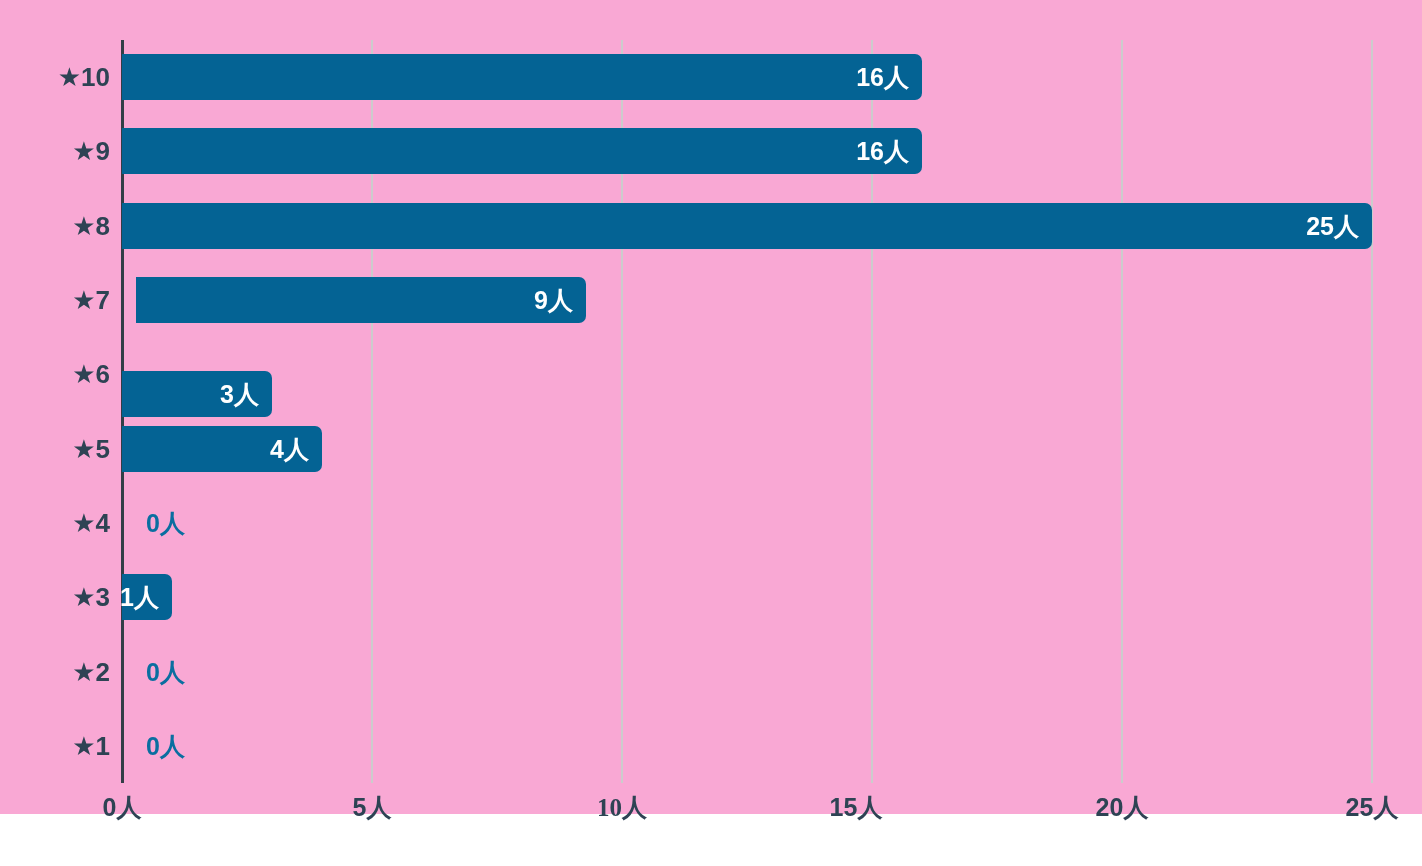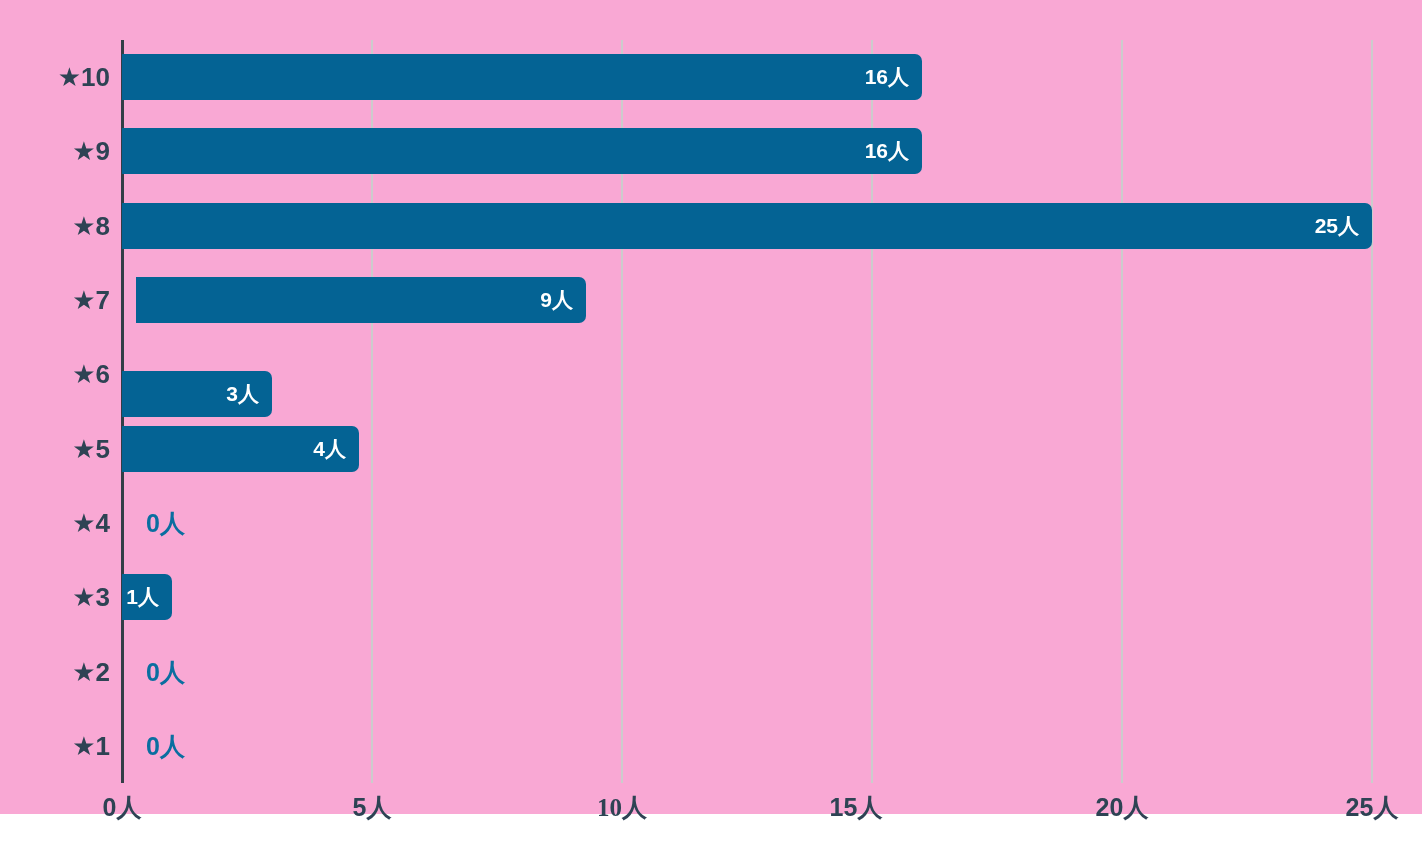--- a/index.html
+++ b/index.html
@@ -70,21 +70,21 @@
     height: 46px;
     background: #046394;
     border-radius: 0 7px 7px 0;
     z-index: 5;
   }
   .bar-value {
     position: absolute;
     right: 13px;
     top: 0;
     line-height: 46px;
-    font-size: 21px;
+    font-size: 25px;
     font-weight: bold;
     color: #ffffff;
     white-space: nowrap;
   }
   .bar-value-out {
     position: absolute;
     line-height: 46px;
     font-size: 25px;
     font-weight: bold;
     color: #0a6ea0;
@@ -123,21 +123,21 @@
         </div>
         <div class="cat-label-inner" style="top: 277.05px; left: 0px; width: 110px;">★7</div>
         <div class="bar" style="left: 136px; top: 277.05px; width: 450px; background: rgb(4, 99, 148); text-decoration: underline;">
           <span class="bar-value">9人</span>
         </div>
         <div class="cat-label-inner" style="top: 351.35px; left: 0px; width: 110px;">★6</div>
         <div class="bar" style="left: 122px; top: 371px; width: 150px; background: rgb(4, 99, 148);">
           <span class="bar-value">3人</span>
         </div>
         <div class="cat-label-inner" style="top: 425.65px; left: 0px; width: 110px;">★5</div>
-        <div class="bar" style="left: 122px; top: 425.65px; width: 200px; background: rgb(4, 99, 148); padding-left: 37px;">
+        <div class="bar" style="left: 122px; top: 425.65px; width: 200px; background: rgb(4, 99, 148);">
           <span class="bar-value">4人</span>
         </div>
         <div class="cat-label-inner" style="top: 499.95px; left: 0px; width: 110px;">★4</div>
         <div class="bar-value-out" style="left: 146px; top: 499.95px; color: rgb(10, 110, 160);">0人</div>
         <div class="cat-label-inner" style="top: 574.25px; left: 0px; width: 110px;">★3</div>
         <div class="bar" style="left: 122px; top: 574.25px; width: 50px; background: rgb(4, 99, 148); text-decoration: underline;">
           <span class="bar-value">1人</span>
         </div>
         <div class="cat-label-inner" style="top: 648.55px; left: 0px; width: 110px;">★2</div>
         <div class="bar-value-out" style="left: 146px; top: 648.55px; color: rgb(10, 110, 160);">0人</div>

